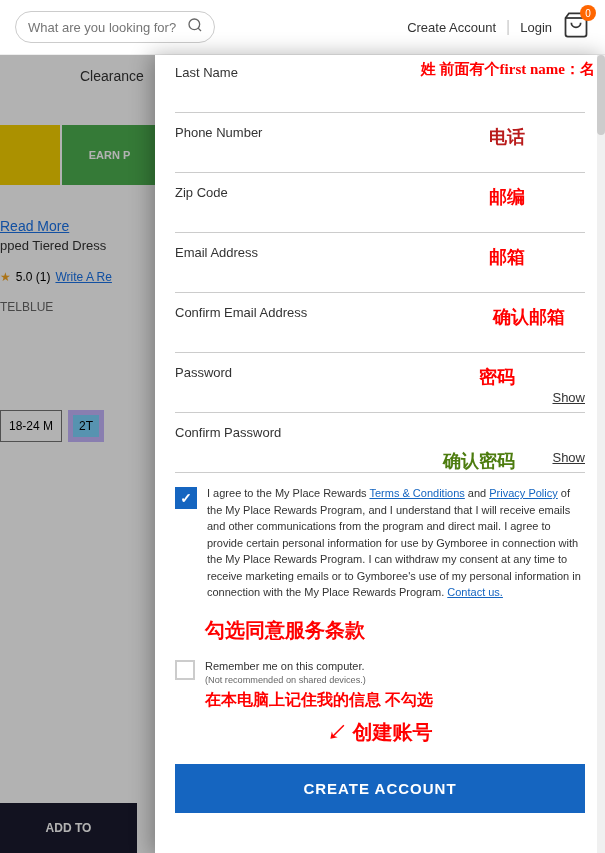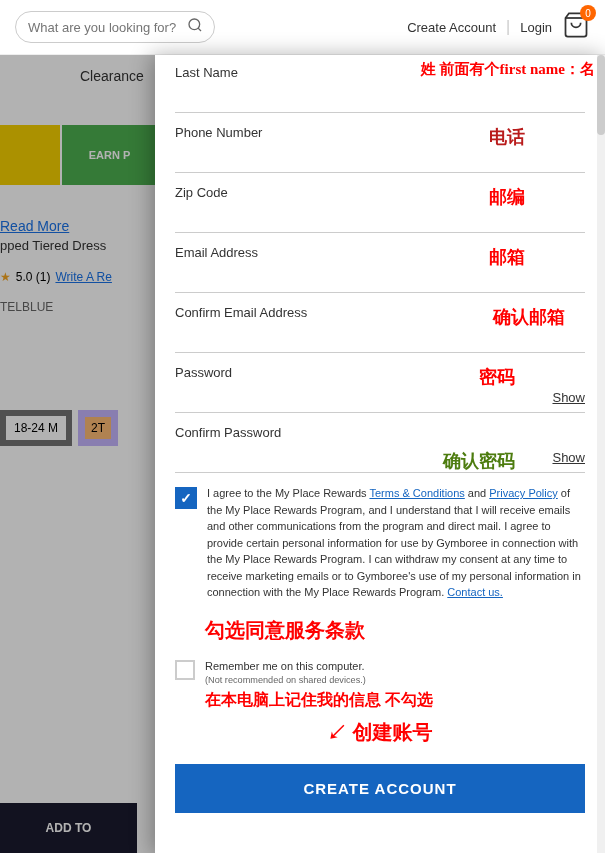--- a/index.html
+++ b/index.html
@@ -333,22 +333,22 @@
 
   <div style="position:absolute;top:183px;left:0;font-size:13px;color:#333;z-index:3;width:155px;">pped Tiered Dress</div>
   <div style="position:absolute;top:215px;left:0;display:flex;align-items:center;gap:5px;z-index:3;">
     <span class="stars">★</span>
     <span style="font-size:12px;">5.0 (1)</span>
     <span style="font-size:12px;color:#1a73e8;text-decoration:underline;">Write A Re</span>
   </div>
   <div style="position:absolute;top:245px;left:0;font-size:12px;color:#666;z-index:3;">TELBLUE</div>
 
   <div style="position:absolute;top:355px;left:0;display:flex;gap:6px;z-index:3;">
-    <button style="border:6px solid #737373;padding:4px 8px;font-size:12px;background:#fff;cursor:pointer;">18-24 M</button>
-    <button style="border:7px solid #c4b5fd;padding:4px 6px;font-size:12px;background:#fdba74;cursor:pointer;">2T</button>
+    <button style="border:1px solid #737373;padding:4px 8px;font-size:12px;background:#fff;cursor:pointer;">18-24 M</button>
+    <button style="border:5px solid #c4b5fd;padding:4px 6px;font-size:12px;background:#7dd3fc;cursor:pointer;">2T</button>
   </div>
 
   <div style="position:absolute;bottom:0;left:0;width:137px;height:50px;background:#1a1a2e;color:#fff;display:flex;align-items:center;justify-content:center;font-size:12px;font-weight:bold;z-index:3;">ADD TO</div>
 </div>
 
 <div class="modal-overlay"></div>
 
 <div class="modal">
 
   <div class="scrollbar-indicator">

